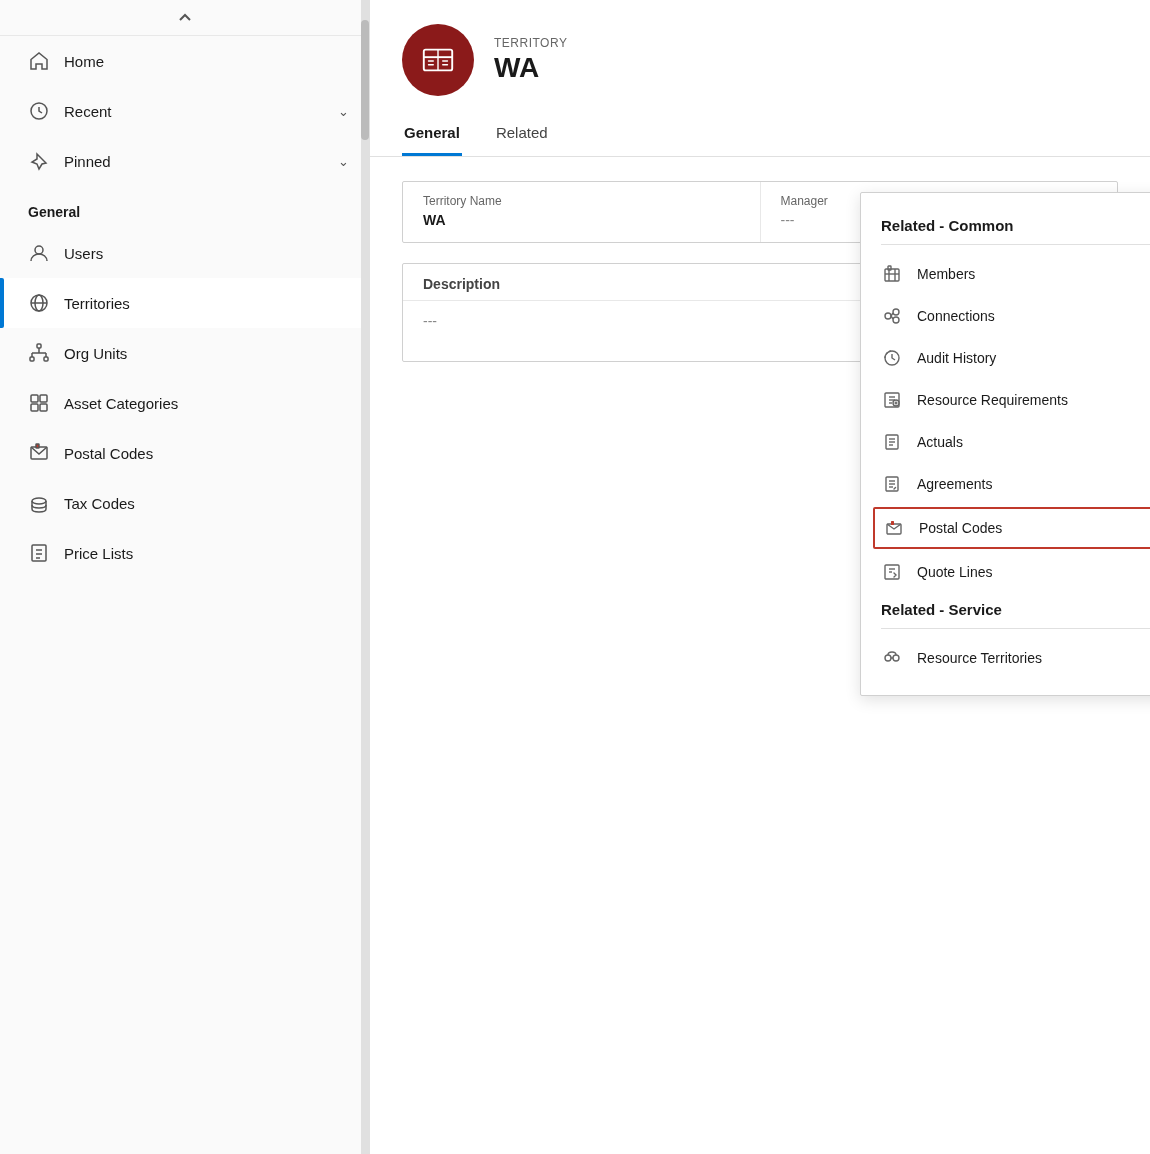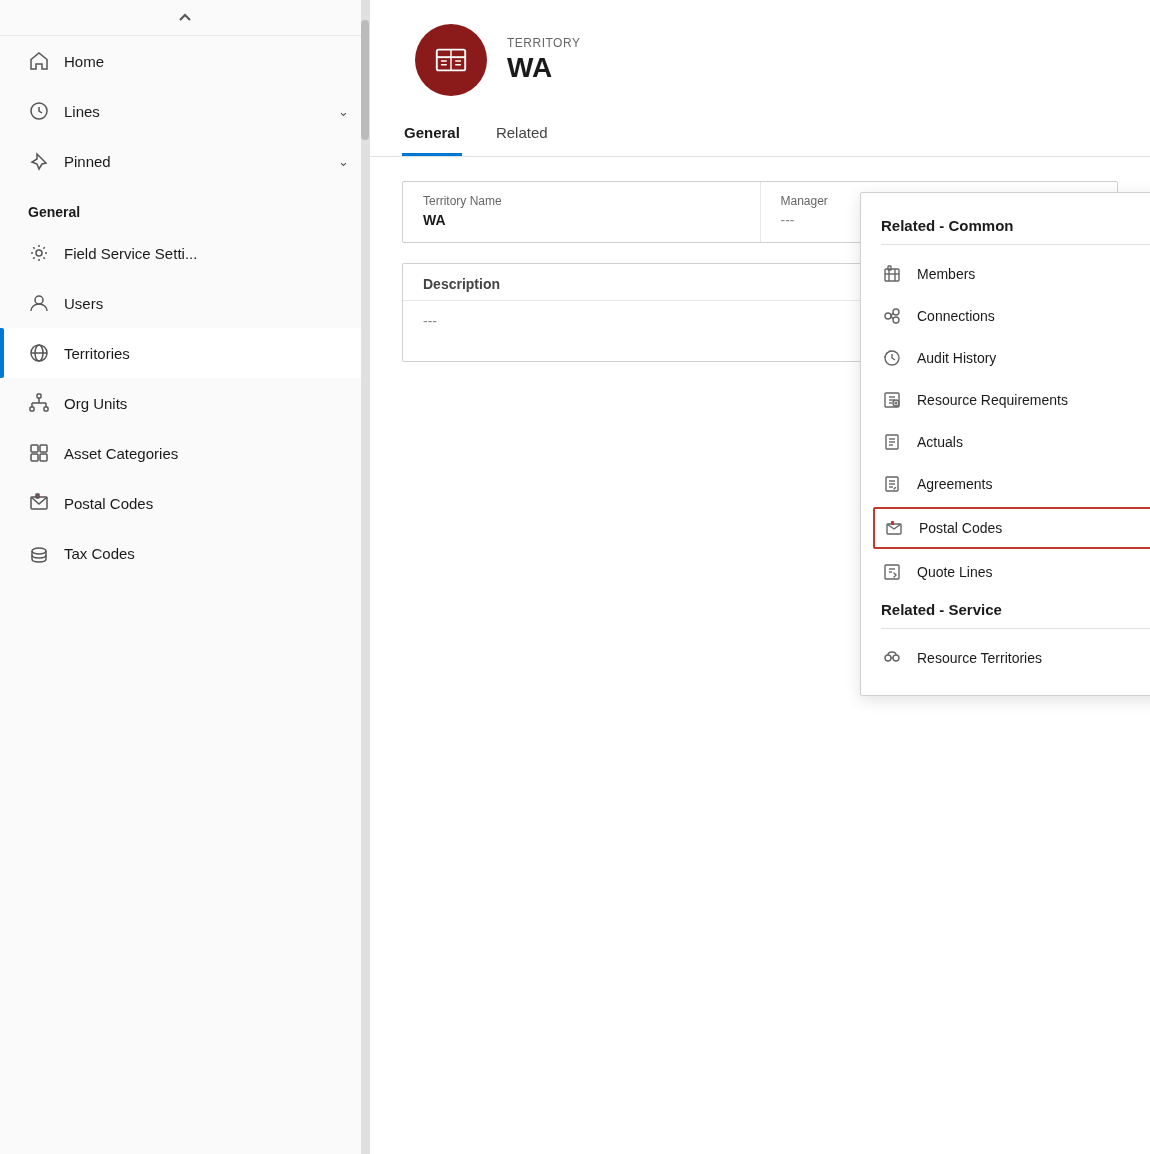--- a/index.html
+++ b/index.html
@@ -107,21 +107,21 @@
     .main-content {
       flex: 1;
       background: #fff;
       position: relative;
       overflow: hidden;
     }
 
     .record-header {
       display: flex;
       align-items: center;
-      padding: 24px 32px 18px 45px;
+      padding: 24px 32px 18px 32px;
       gap: 20px;
     }
 
     .record-avatar {
       width: 72px;
       height: 72px;
       border-radius: 50%;
       background: #8b1a1a;
       display: flex;
       align-items: center;
@@ -318,45 +318,36 @@
     <span class="item-label">Home</span>
   </div>
 
   <div class="sidebar-nav-item">
     <span class="sidebar-icon">
       <svg width="20" height="20" viewBox="0 0 20 20" fill="none" stroke="#555" stroke-width="1.5">
         <circle cx="10" cy="10" r="8"></circle>
         <polyline points="10,6 10,10 13,12"></polyline>
       </svg>
     </span>
-    <span class="item-label">Lines</span>
+    <span class="item-label">Recent</span>
     <span class="chevron">⌄</span>
   </div>
 
   <div class="sidebar-nav-item">
     <span class="sidebar-icon">
       <svg width="20" height="20" viewBox="0 0 20 20" fill="none" stroke="#555" stroke-width="1.5">
         <path d="M8 3l9 9-4 1-3 5-2-5-5-2 5-3z"></path>
       </svg>
     </span>
     <span class="item-label">Pinned</span>
     <span class="chevron">⌄</span>
   </div>
 
   <div class="sidebar-section-header">General</div>
 
-  <div class="sidebar-nav-item">
-    <span class="sidebar-icon">
-      <svg width="20" height="20" viewBox="0 0 20 20" fill="none" stroke="#555" stroke-width="1.5">
-        <circle cx="10" cy="10" r="3"></circle>
-        <path d="M10 2v2M10 16v2M2 10h2M16 10h2M4.2 4.2l1.4 1.4M14.4 14.4l1.4 1.4M4.2 15.8l1.4-1.4M14.4 5.6l1.4-1.4"></path>
-      </svg>
-    </span>
-    <span class="item-label">Field Service Setti...</span>
-  </div>
 
   <div class="sidebar-nav-item">
     <span class="sidebar-icon">
       <svg width="20" height="20" viewBox="0 0 20 20" fill="none" stroke="#555" stroke-width="1.5">
         <circle cx="10" cy="7" r="4"></circle>
         <path d="M2 18c0-4 3.6-7 8-7s8 3 8 7"></path>
       </svg>
     </span>
     <span class="item-label">Users</span>
   </div>
@@ -416,20 +407,31 @@
         <ellipse cx="10" cy="8" rx="7" ry="3"></ellipse>
         <path d="M3 8v4c0 1.7 3.1 3 7 3s7-1.3 7-3V8"></path>
         <path d="M3 12v4c0 1.7 3.1 3 7 3s7-1.3 7-3v-4"></path>
       </svg>
     </span>
     <span class="item-label">Tax Codes</span>
   </div>
 
 
 
+  <div class="sidebar-nav-item">
+    <span class="sidebar-icon">
+      <svg width="20" height="20" viewBox="0 0 20 20" fill="none" stroke="#555" stroke-width="1.5">
+        <rect x="3" y="2" width="14" height="16" rx="1"></rect>
+        <line x1="7" y1="7" x2="13" y2="7"></line>
+        <line x1="7" y1="11" x2="13" y2="11"></line>
+        <line x1="7" y1="15" x2="11" y2="15"></line>
+      </svg>
+    </span>
+    <span class="item-label">Price Lists</span>
+  </div>
 
 
   <div class="sidebar-scroll-indicator">
     <div class="sidebar-scroll-thumb"></div>
   </div>
 </div>
 
 <div class="main-content">
 
   <div class="record-header">

